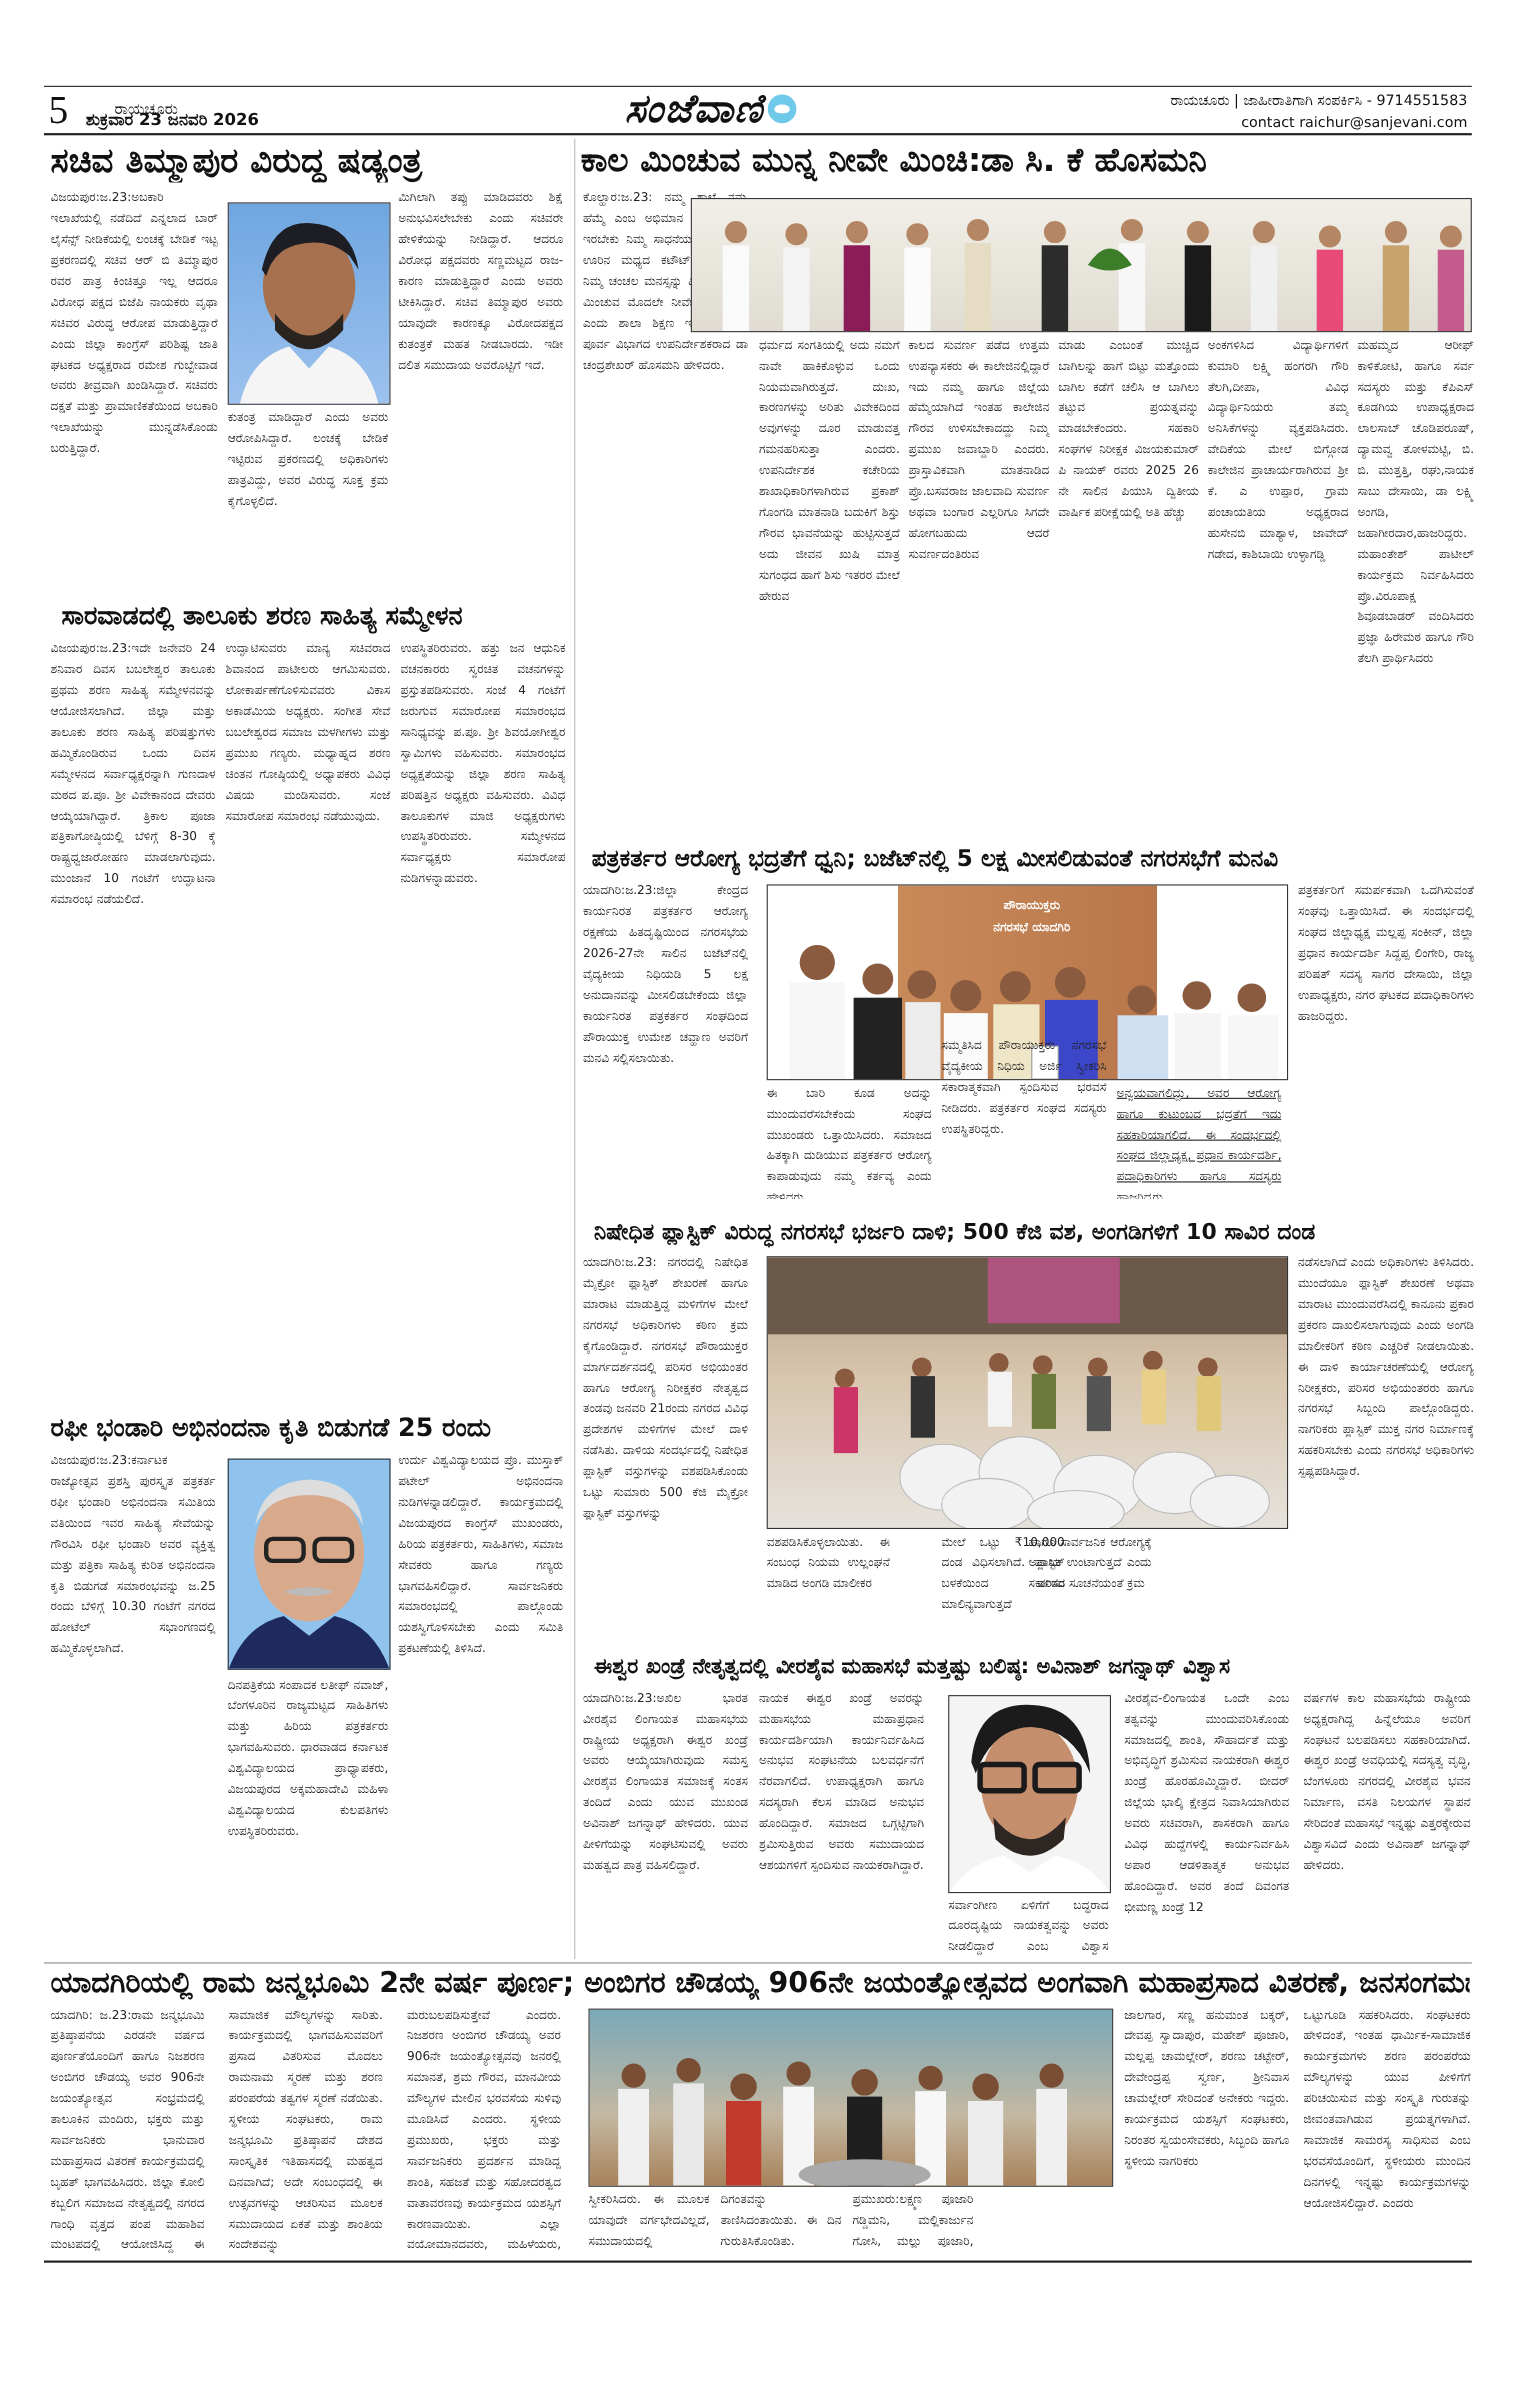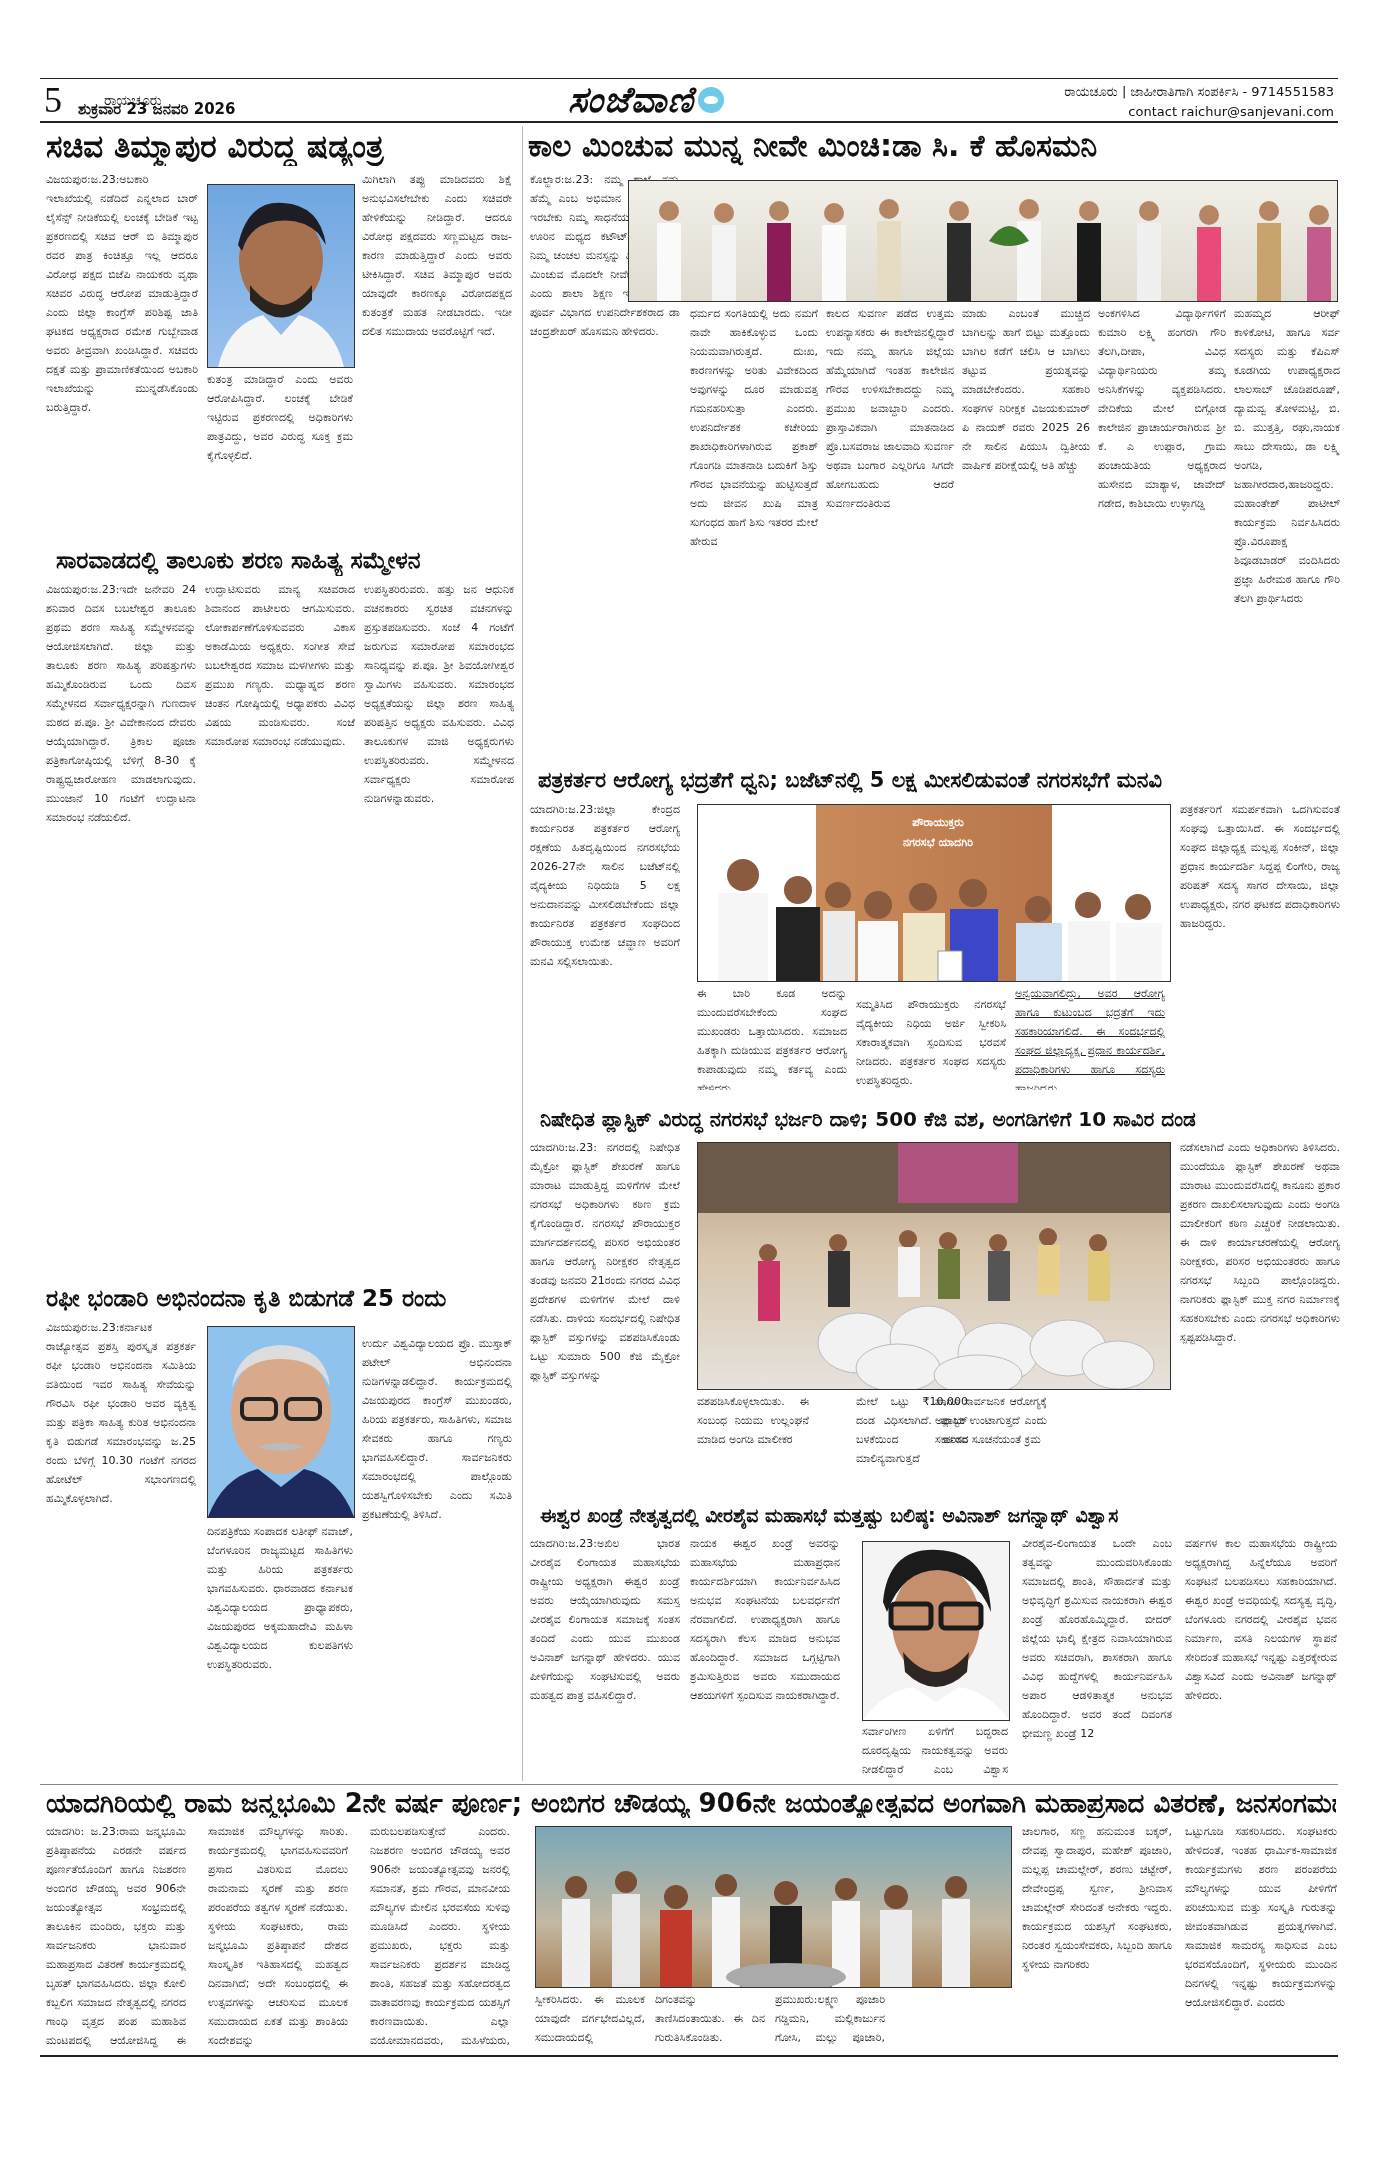--- a/index.html
+++ b/index.html
@@ -65,21 +65,21 @@
     <svg width="146" height="190" viewBox="0 0 146 190">
       <ellipse cx="73" cy="85" rx="50" ry="62" fill="#d9a98b"></ellipse>
       <path d="M24 60 Q30 20 73 18 Q118 20 122 60 Q110 32 73 32 Q36 32 24 60Z" fill="#ddd"></path>
       <rect x="34" y="72" width="34" height="20" rx="6" fill="none" stroke="#222" stroke-width="4"></rect>
       <rect x="78" y="72" width="34" height="20" rx="6" fill="none" stroke="#222" stroke-width="4"></rect>
       <path d="M50 120 Q73 112 96 120 Q73 128 50 120Z" fill="#bbb"></path>
       <path d="M0 190 Q15 150 50 142 L73 160 L96 142 Q131 150 146 190Z" fill="#1e2a5e"></path>
     </svg>
   </div>
   <div class="col" style="left:207px; top:1522px; width:146px; height:256px;">ದಿನಪತ್ರಿಕೆಯ ಸಂಪಾದಕ ಲತೀಫ್ ನವಾಜ್, ಬೆಂಗಳೂರಿನ ರಾಜ್ಯಮಟ್ಟದ ಸಾಹಿತಿಗಳು ಮತ್ತು ಹಿರಿಯ ಪತ್ರಕರ್ತರು ಭಾಗವಹಿಸುವರು. ಧಾರವಾಡದ ಕರ್ನಾಟಕ ವಿಶ್ವವಿದ್ಯಾಲಯದ ಪ್ರಾಧ್ಯಾಪಕರು, ವಿಜಯಪುರದ ಅಕ್ಕಮಹಾದೇವಿ ಮಹಿಳಾ ವಿಶ್ವವಿದ್ಯಾಲಯದ ಕುಲಪತಿಗಳು ಉಪಸ್ಥಿತರಿರುವರು.</div>
-  <div class="col" style="left:362px; top:1318px; width:150px; height:460px;margin-top:16px;">ಉರ್ದು ವಿಶ್ವವಿದ್ಯಾಲಯದ ಪ್ರೊ. ಮುಸ್ತಾಕ್ ಪಟೇಲ್ ಅಭಿನಂದನಾ ನುಡಿಗಳನ್ನಾಡಲಿದ್ದಾರೆ. ಕಾರ್ಯಕ್ರಮದಲ್ಲಿ ವಿಜಯಪುರದ ಕಾಂಗ್ರೆಸ್ ಮುಖಂಡರು, ಹಿರಿಯ ಪತ್ರಕರ್ತರು, ಸಾಹಿತಿಗಳು, ಸಮಾಜ ಸೇವಕರು ಹಾಗೂ ಗಣ್ಯರು ಭಾಗವಹಿಸಲಿದ್ದಾರೆ. ಸಾರ್ವಜನಿಕರು ಸಮಾರಂಭದಲ್ಲಿ ಪಾಲ್ಗೊಂಡು ಯಶಸ್ವಿಗೊಳಿಸಬೇಕು ಎಂದು ಸಮಿತಿ ಪ್ರಕಟಣೆಯಲ್ಲಿ ತಿಳಿಸಿದೆ.</div>
+  <div class="col" style="left:362px; top:1318px; width:150px; height:460px;">ಉರ್ದು ವಿಶ್ವವಿದ್ಯಾಲಯದ ಪ್ರೊ. ಮುಸ್ತಾಕ್ ಪಟೇಲ್ ಅಭಿನಂದನಾ ನುಡಿಗಳನ್ನಾಡಲಿದ್ದಾರೆ. ಕಾರ್ಯಕ್ರಮದಲ್ಲಿ ವಿಜಯಪುರದ ಕಾಂಗ್ರೆಸ್ ಮುಖಂಡರು, ಹಿರಿಯ ಪತ್ರಕರ್ತರು, ಸಾಹಿತಿಗಳು, ಸಮಾಜ ಸೇವಕರು ಹಾಗೂ ಗಣ್ಯರು ಭಾಗವಹಿಸಲಿದ್ದಾರೆ. ಸಾರ್ವಜನಿಕರು ಸಮಾರಂಭದಲ್ಲಿ ಪಾಲ್ಗೊಂಡು ಯಶಸ್ವಿಗೊಳಿಸಬೇಕು ಎಂದು ಸಮಿತಿ ಪ್ರಕಟಣೆಯಲ್ಲಿ ತಿಳಿಸಿದೆ.</div>
 </section>
 
 <section>
   <div class="headline" style="left:528px; top:126px; width:810px; font-size:30px; line-height:40px;">ಕಾಲ ಮಿಂಚುವ ಮುನ್ನ ನೀವೇ ಮಿಂಚಿ:ಡಾ ಸಿ. ಕೆ ಹೊಸಮನಿ</div>
   <div class="col" style="left:530px; top:170px; width:150px; height:420px;">ಕೊಲ್ಹಾರ:ಜ.23: ನಮ್ಮ ಶಾಲೆ ನಮ್ಮ ಹೆಮ್ಮೆ ಎಂಬ ಅಭಿಮಾನ ವಿದ್ಯಾರ್ಥಿಗಳಿಗೆ ಇರಬೇಕು ನಿಮ್ಮ ಸಾಧನೆಯ ಚಾಪು ಇಡೀ ಊರಿನ ಮಧ್ಯದ ಕಟೌಟ್ ನಂತಿರಬೇಕು ನಿಮ್ಮ ಚಂಚಲ ಮನಸ್ಸನ್ನು ಹಿಡಿದಿಟ್ಟು ಕಾಲ ಮಿಂಚುವ ಮೊದಲೇ ನೀವೇ ಮಿಂಚಬೇಕು ಎಂದು ಶಾಲಾ ಶಿಕ್ಷಣ ಇಲಾಖೆ ಪದವಿ ಪೂರ್ವ ವಿಭಾಗದ ಉಪನಿರ್ದೇಶಕರಾದ ಡಾ ಚಂದ್ರಶೇಖರ್ ಹೊಸಮನಿ ಹೇಳಿದರು.</div>
   <div class="photo" style="left:628px; top:180px; width:708px; height:120px; background:linear-gradient(180deg,#f1efe8 0%,#e0dcd2 100%); left:628px;">
     <svg width="708" height="120" viewBox="0 0 708 120">
       <g fill="#b48664">
         <circle cx="40" cy="30" r="10"></circle>
           <circle cx="95" cy="32" r="10"></circle>
@@ -144,21 +144,21 @@
       <rect x="160" y="116" width="40" height="60" fill="#fafafa"></rect>
       <rect x="205" y="108" width="42" height="68" fill="#efe6c8"></rect>
       <rect x="252" y="104" width="48" height="72" fill="#3b46c9"></rect>
       <rect x="240" y="146" width="24" height="30" fill="#fff" stroke="#999"></rect>
       <rect x="318" y="118" width="46" height="58" fill="#cfe0f2"></rect>
       <rect x="370" y="116" width="42" height="60" fill="#f5f5f5"></rect>
       <rect x="418" y="118" width="46" height="58" fill="#f7f7f7"></rect>
     </svg>
   </div>
   <div class="col" style="left:697px; top:984px; width:150px; height:106px;">ಈ ಬಾರಿ ಕೂಡ ಅದನ್ನು ಮುಂದುವರೆಸಬೇಕೆಂದು ಸಂಘದ ಮುಖಂಡರು ಒತ್ತಾಯಿಸಿದರು. ಸಮಾಜದ ಹಿತಕ್ಕಾಗಿ ದುಡಿಯುವ ಪತ್ರಕರ್ತರ ಆರೋಗ್ಯ ಕಾಪಾಡುವುದು ನಮ್ಮ ಕರ್ತವ್ಯ ಎಂದು ಹೇಳಿದರು.</div>
-  <div class="col" style="left:856px; top:995px; width:150px; height:106px;">ಸಮ್ಮತಿಸಿದ ಪೌರಾಯುಕ್ತರು ನಗರಸಭೆ ವೈದ್ಯಕೀಯ ನಿಧಿಯ ಅರ್ಜಿ ಸ್ವೀಕರಿಸಿ ಸಕಾರಾತ್ಮಕವಾಗಿ ಸ್ಪಂದಿಸುವ ಭರವಸೆ ನೀಡಿದರು. ಪತ್ರಕರ್ತರ ಸಂಘದ ಸದಸ್ಯರು ಉಪಸ್ಥಿತರಿದ್ದರು.</div>
+  <div class="col" style="left:856px; top:941px; width:150px; height:106px;">ಸಮ್ಮತಿಸಿದ ಪೌರಾಯುಕ್ತರು ನಗರಸಭೆ ವೈದ್ಯಕೀಯ ನಿಧಿಯ ಅರ್ಜಿ ಸ್ವೀಕರಿಸಿ ಸಕಾರಾತ್ಮಕವಾಗಿ ಸ್ಪಂದಿಸುವ ಭರವಸೆ ನೀಡಿದರು. ಪತ್ರಕರ್ತರ ಸಂಘದ ಸದಸ್ಯರು ಉಪಸ್ಥಿತರಿದ್ದರು.</div>
   <div class="col" style="left:1015px; top:984px; width:150px; height:106px;text-decoration:underline;">ಅನ್ವಯವಾಗಲಿದ್ದು, ಅವರ ಆರೋಗ್ಯ ಹಾಗೂ ಕುಟುಂಬದ ಭದ್ರತೆಗೆ ಇದು ಸಹಕಾರಿಯಾಗಲಿದೆ. ಈ ಸಂದರ್ಭದಲ್ಲಿ ಸಂಘದ ಜಿಲ್ಲಾಧ್ಯಕ್ಷ, ಪ್ರಧಾನ ಕಾರ್ಯದರ್ಶಿ, ಪದಾಧಿಕಾರಿಗಳು ಹಾಗೂ ಸದಸ್ಯರು ಹಾಜರಿದ್ದರು.</div>
   <div class="col" style="left:1180px; top:800px; width:160px; height:290px;">ಪತ್ರಕರ್ತರಿಗೆ ಸಮರ್ಪಕವಾಗಿ ಒದಗಿಸುವಂತೆ ಸಂಘವು ಒತ್ತಾಯಿಸಿದೆ. ಈ ಸಂದರ್ಭದಲ್ಲಿ ಸಂಘದ ಜಿಲ್ಲಾಧ್ಯಕ್ಷ ಮಲ್ಲಪ್ಪ ಸಂಕೀನ್, ಜಿಲ್ಲಾ ಪ್ರಧಾನ ಕಾರ್ಯದರ್ಶಿ ಸಿದ್ದಪ್ಪ ಲಿಂಗೇರಿ, ರಾಜ್ಯ ಪರಿಷತ್ ಸದಸ್ಯ ಸಾಗರ ದೇಸಾಯಿ, ಜಿಲ್ಲಾ ಉಪಾಧ್ಯಕ್ಷರು, ನಗರ ಘಟಕದ ಪದಾಧಿಕಾರಿಗಳು ಹಾಜರಿದ್ದರು.</div>
 </section>
 
 <section>
   <div class="headline" style="left:540px; top:1104px; width:798px; font-size:20px; line-height:30px;">ನಿಷೇಧಿತ ಪ್ಲಾಸ್ಟಿಕ್ ವಿರುದ್ಧ ನಗರಸಭೆ ಭರ್ಜರಿ ದಾಳಿ; 500 ಕೆಜಿ ವಶ, ಅಂಗಡಿಗಳಿಗೆ 10 ಸಾವಿರ ದಂಡ</div>
   <div class="col" style="left:530px; top:1138px; width:150px; height:360px;">ಯಾದಗಿರಿ:ಜ.23: ನಗರದಲ್ಲಿ ನಿಷೇಧಿತ ಮೈಕ್ರೋ ಪ್ಲಾಸ್ಟಿಕ್ ಶೇಖರಣೆ ಹಾಗೂ ಮಾರಾಟ ಮಾಡುತ್ತಿದ್ದ ಮಳಿಗೆಗಳ ಮೇಲೆ ನಗರಸಭೆ ಅಧಿಕಾರಿಗಳು ಕಠಿಣ ಕ್ರಮ ಕೈಗೊಂಡಿದ್ದಾರೆ. ನಗರಸಭೆ ಪೌರಾಯುಕ್ತರ ಮಾರ್ಗದರ್ಶನದಲ್ಲಿ ಪರಿಸರ ಅಭಿಯಂತರ ಹಾಗೂ ಆರೋಗ್ಯ ನಿರೀಕ್ಷಕರ ನೇತೃತ್ವದ ತಂಡವು ಜನವರಿ 21ರಂದು ನಗರದ ವಿವಿಧ ಪ್ರದೇಶಗಳ ಮಳಿಗೆಗಳ ಮೇಲೆ ದಾಳಿ ನಡೆಸಿತು. ದಾಳಿಯ ಸಂದರ್ಭದಲ್ಲಿ ನಿಷೇಧಿತ ಪ್ಲಾಸ್ಟಿಕ್ ವಸ್ತುಗಳನ್ನು ವಶಪಡಿಸಿಕೊಂಡು ಒಟ್ಟು ಸುಮಾರು 500 ಕೆಜಿ ಮೈಕ್ರೋ ಪ್ಲಾಸ್ಟಿಕ್ ವಸ್ತುಗಳನ್ನು</div>
   <div class="photo" style="left:697px; top:1142px; width:472px; height:246px; background:linear-gradient(180deg,#b79f85 0%,#d8c6ae 45%,#e6e2dc 100%);">
     <svg width="472" height="246" viewBox="0 0 472 246">
       <rect x="0" y="0" width="472" height="70" fill="#6b5a4a"></rect>

